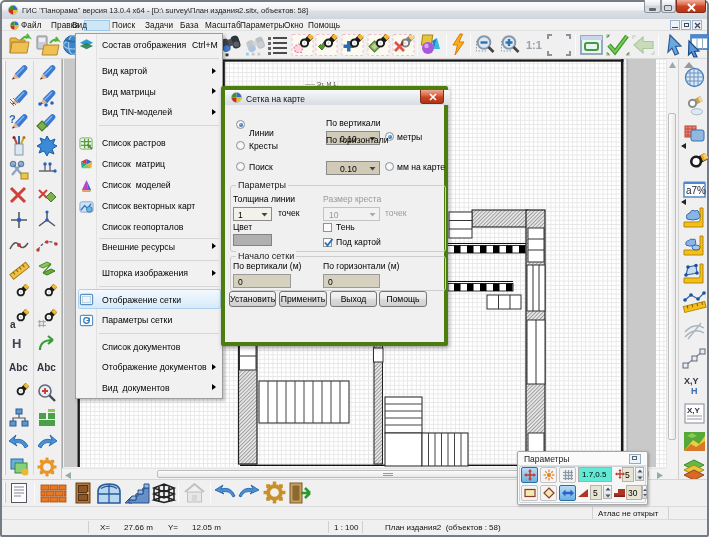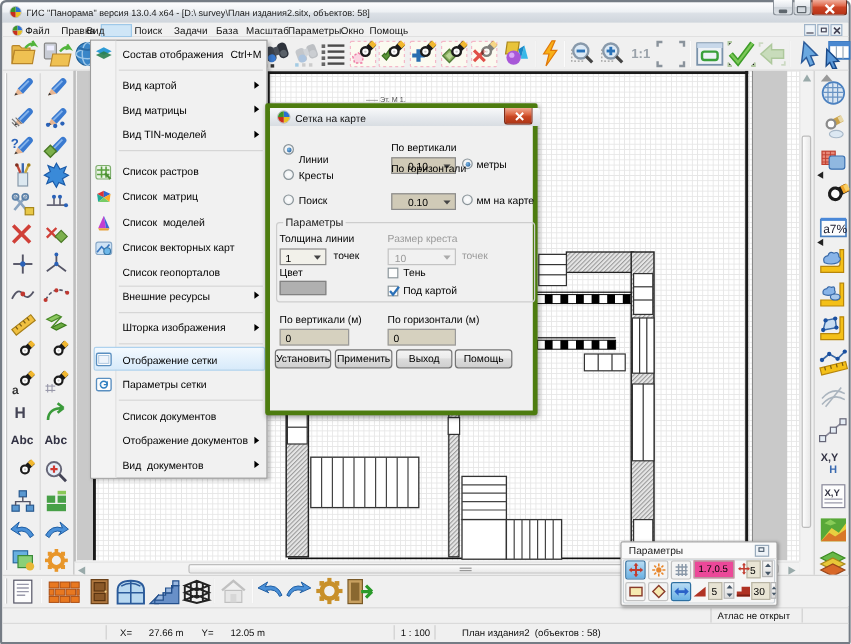--- a/index.html
+++ b/index.html
@@ -954,20 +954,23 @@
 <div class="dlbl" style="left:8px;top:132px">Цвет</div>
 <div class="abs" style="left:8px;top:144px;width:39px;height:12px;background:#b0b0b0;border:1px solid #828282"></div>
 <div class="check" style="left:98px;top:133px"></div>
       <div class="dlbl" style="left:111px;top:132px">Тень</div>
 <div class="check" style="left:98px;top:148px"></div>
       <div class="dlbl" style="left:111px;top:147px">Под картой</div>
 <svg style="left:97.5px;top:146.5px" width="11" height="11" viewBox="0 0 11 11">
         <path d="M2 5.5 L4.5 8.5 L9.5 2" fill="none" stroke="#2a70b8" stroke-width="1.9"></path>
       </svg>
 
+<div class="grp" style="left:5px;top:166px;width:216px;height:35px">
+        <div class="grpl" style="left:5px">Начало сетки</div>
+      </div>
 <div class="dlbl" style="left:8px;top:171px">По вертикали (м)</div>
 <div class="dlbl" style="left:98px;top:171px">По горизонтали (м)</div>
 <div class="field" style="left:8px;top:184px;width:58px">
         <span style="position:absolute;left:4px;top:1.5px">0</span>
       </div>
 <div class="field" style="left:98px;top:184px;width:57px">
         <span style="position:absolute;left:4px;top:1.5px">0</span>
       </div>
 
 <div class="btn" style="left:4px;top:201px;width:47px;line-height:15px">Установить</div>
@@ -1008,21 +1011,21 @@
 <svg style="left:44px;top:17px" width="12" height="12" viewBox="0 0 12 12">
         <g stroke="#8a98a8" stroke-width="1.2">
           <line x1="1" y1="3.5" x2="11" y2="3.5"></line>
           <line x1="1" y1="6.5" x2="11" y2="6.5"></line>
           <line x1="1" y1="9.5" x2="11" y2="9.5"></line>
           <line x1="3.5" y1="1" x2="3.5" y2="11"></line>
           <line x1="6.5" y1="1" x2="6.5" y2="11"></line>
           <line x1="9.5" y1="1" x2="9.5" y2="11"></line>
         </g>
       </svg>
-<div class="abs" style="left:60px;top:15px;width:34px;height:15px;background:#ec4899;border:1px solid #b0aca0;font-size:8px;line-height:14px;padding-left:3px">1.7,0.5</div>
+<div class="abs" style="left:60px;top:15px;width:34px;height:15px;background:#5eead4;border:1px solid #b0aca0;font-size:8px;line-height:14px;padding-left:3px">1.7,0.5</div>
 <svg style="left:97px;top:17px" width="10" height="10" viewBox="0 0 12 12">
         <path d="M6 0 L8 2.5 H6.8 V5.2 H9.5 V4 L12 6 L9.5 8 V6.8 H6.8 V9.5 H8 L6 12 L4 9.5 H5.2 V6.8 H2.5 V8 L0 6 L2.5 4 V5.2 H5.2 V2.5 H4 Z" fill="#c23b2e"></path>
       </svg>
 <div class="txt" style="left:107px;top:18px;font-size:8.5px">5</div>
 <div class="spin" style="left:117px;top:15px"></div>
 <svg style="left:118px;top:16px" width="8" height="13" viewBox="0 0 8 13">
         <path d="M4 1.5 L6.5 4.5 H1.5 Z" fill="#456"></path>
         <path d="M4 11.5 L6.5 8.5 H1.5 Z" fill="#456"></path>
       </svg>
 

